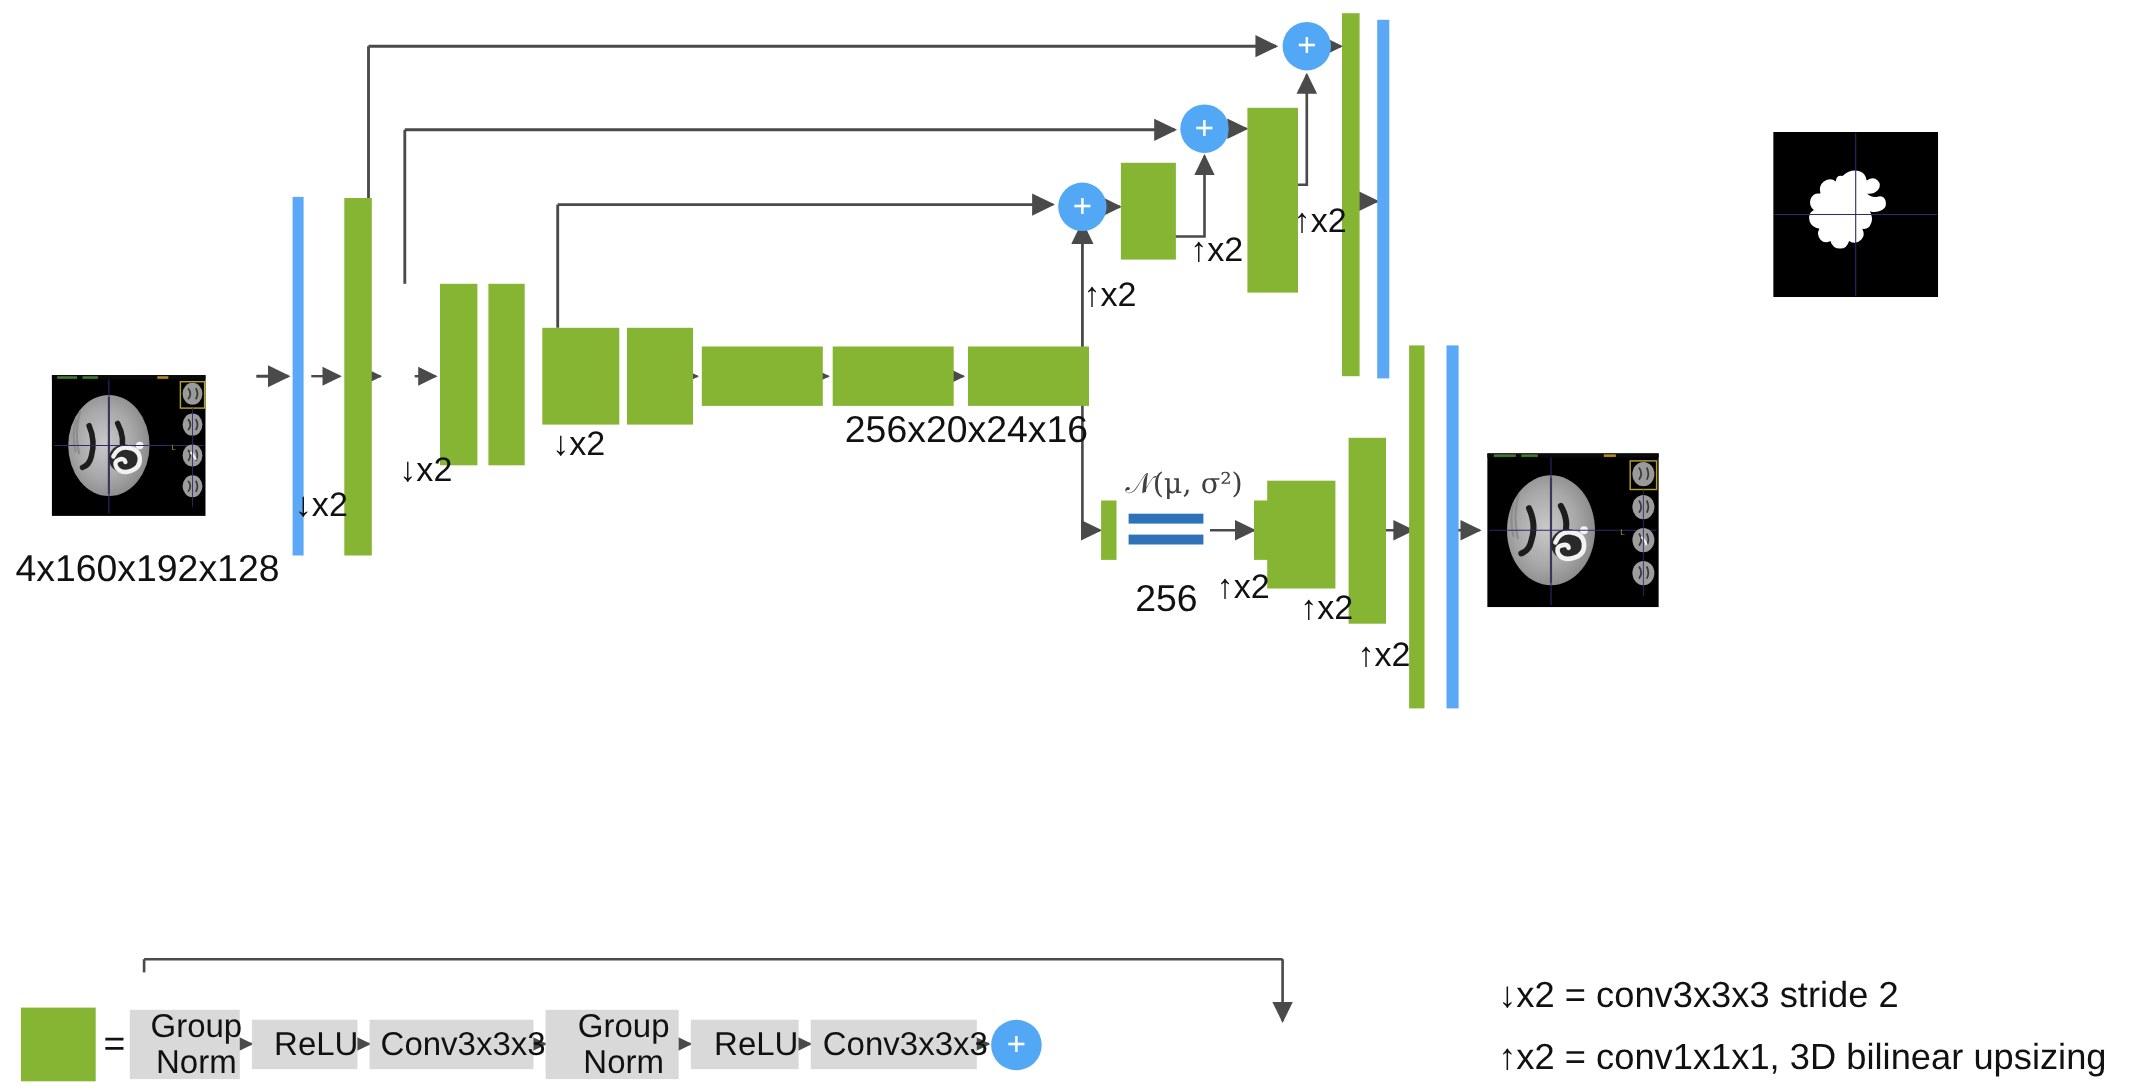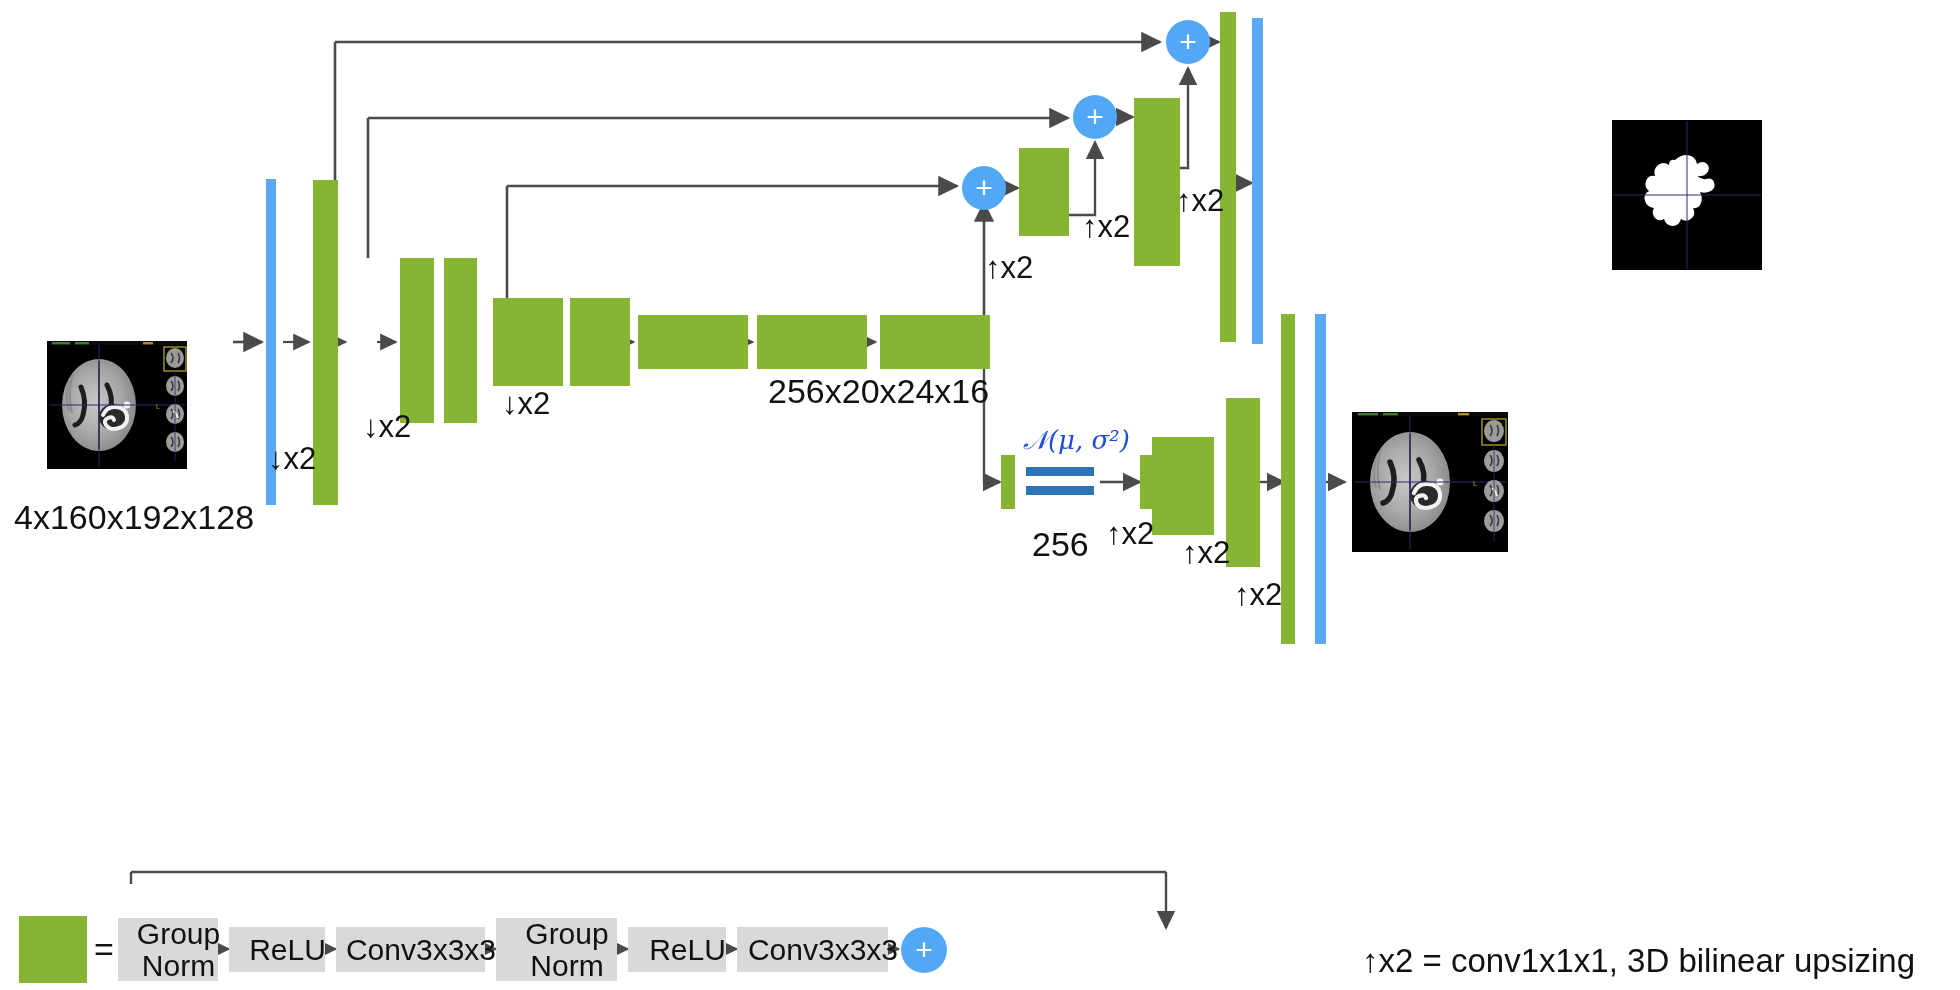--- a/index.html
+++ b/index.html
@@ -24,22 +24,22 @@
 
   .lbl{
     position:absolute;color:#111111;white-space:nowrap;
     font-family:"Liberation Sans", sans-serif;
   }
   .lbl-md{font-size:31px;}
   .lbl-lg{font-size:34px;text-align:right;}
   .lbl-legend{font-size:33px;}
 
   .mathlbl{
-    position:absolute;white-space:nowrap;color:#1d4ed8;
-    font-family:"DejaVu Serif", serif;font-style:italic;font-size:26px;
+    position:absolute;white-space:nowrap;color:#404040;
+    font-family:"DejaVu Serif", serif;font-size:26px;
   }
 
   .opbox{
     position:absolute;background:#d9d9d9;color:#111;
     display:flex;align-items:center;justify-content:center;text-align:center;
     font-size:30px;line-height:1.05;box-sizing:border-box;
     font-family:"Liberation Sans", sans-serif;
     padding-left:21px;
   }
 
@@ -309,15 +309,16 @@
     <span style="white-space:pre-line;">ReLU</span>
   </div>
   <div class="opbox" style="left:737px;top:927px;width:151px;height:45px;">
     <span style="white-space:pre-line;">Conv3x3x3</span>
   </div>
 
   <div class="plus" style="left:901px;top:927px;width:46px;height:46px;">
     <span>+</span>
   </div>
 
+  <div class="lbl lbl-legend" style="left:1362px;top:885px;">↓x2 = conv3x3x3 stride 2</div>
   <div class="lbl lbl-legend" style="left:1362px;top:942px;">↑x2 = conv1x1x1, 3D bilinear upsizing</div>
 
 </div>
 
 </body></html>

